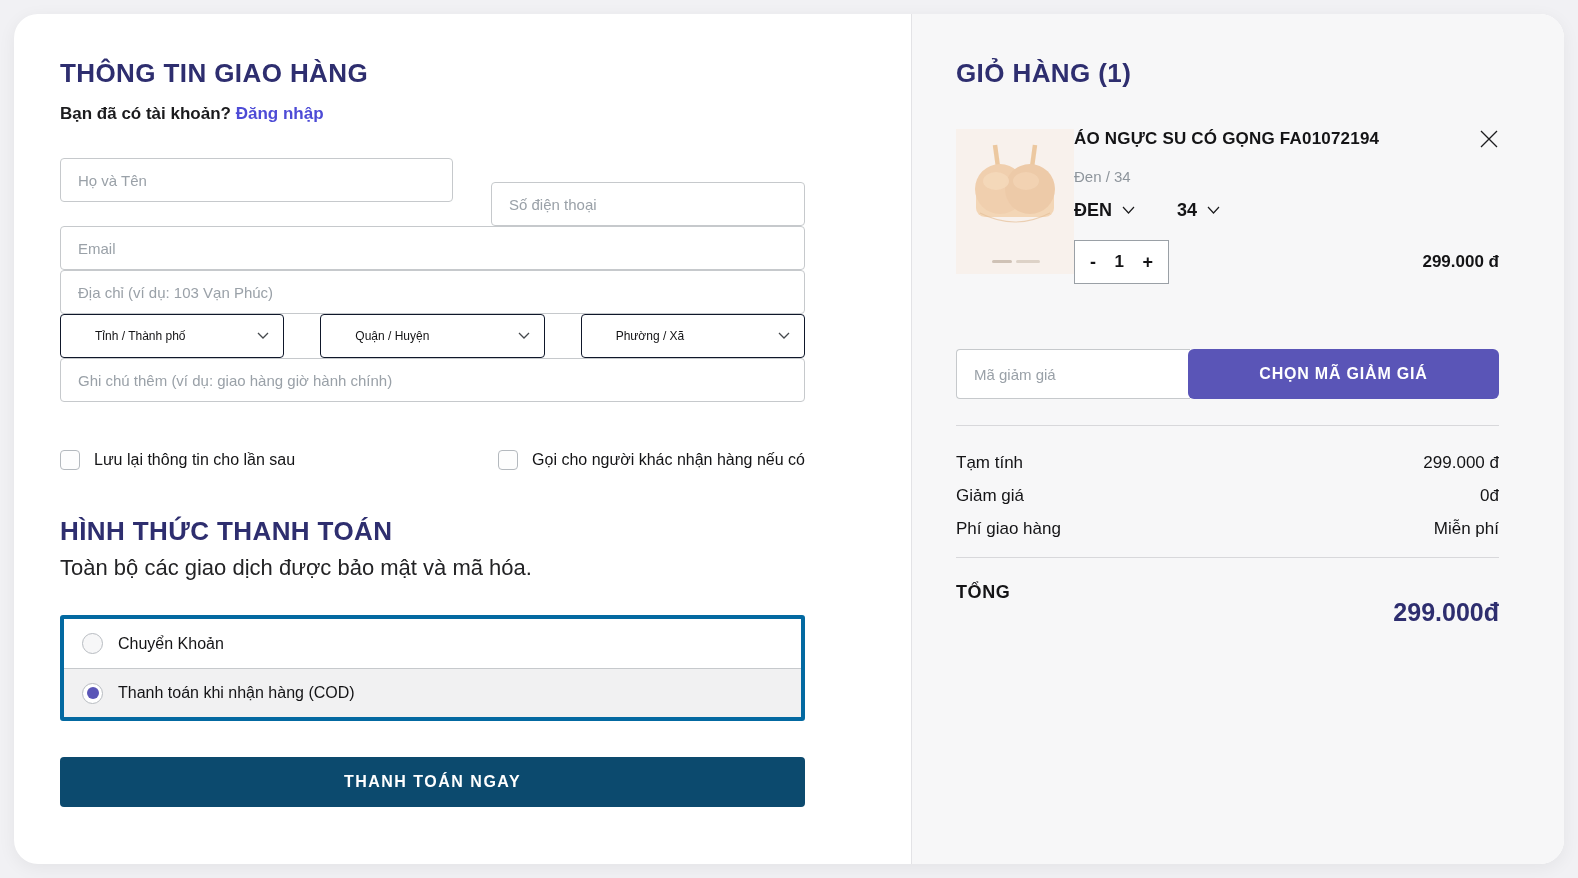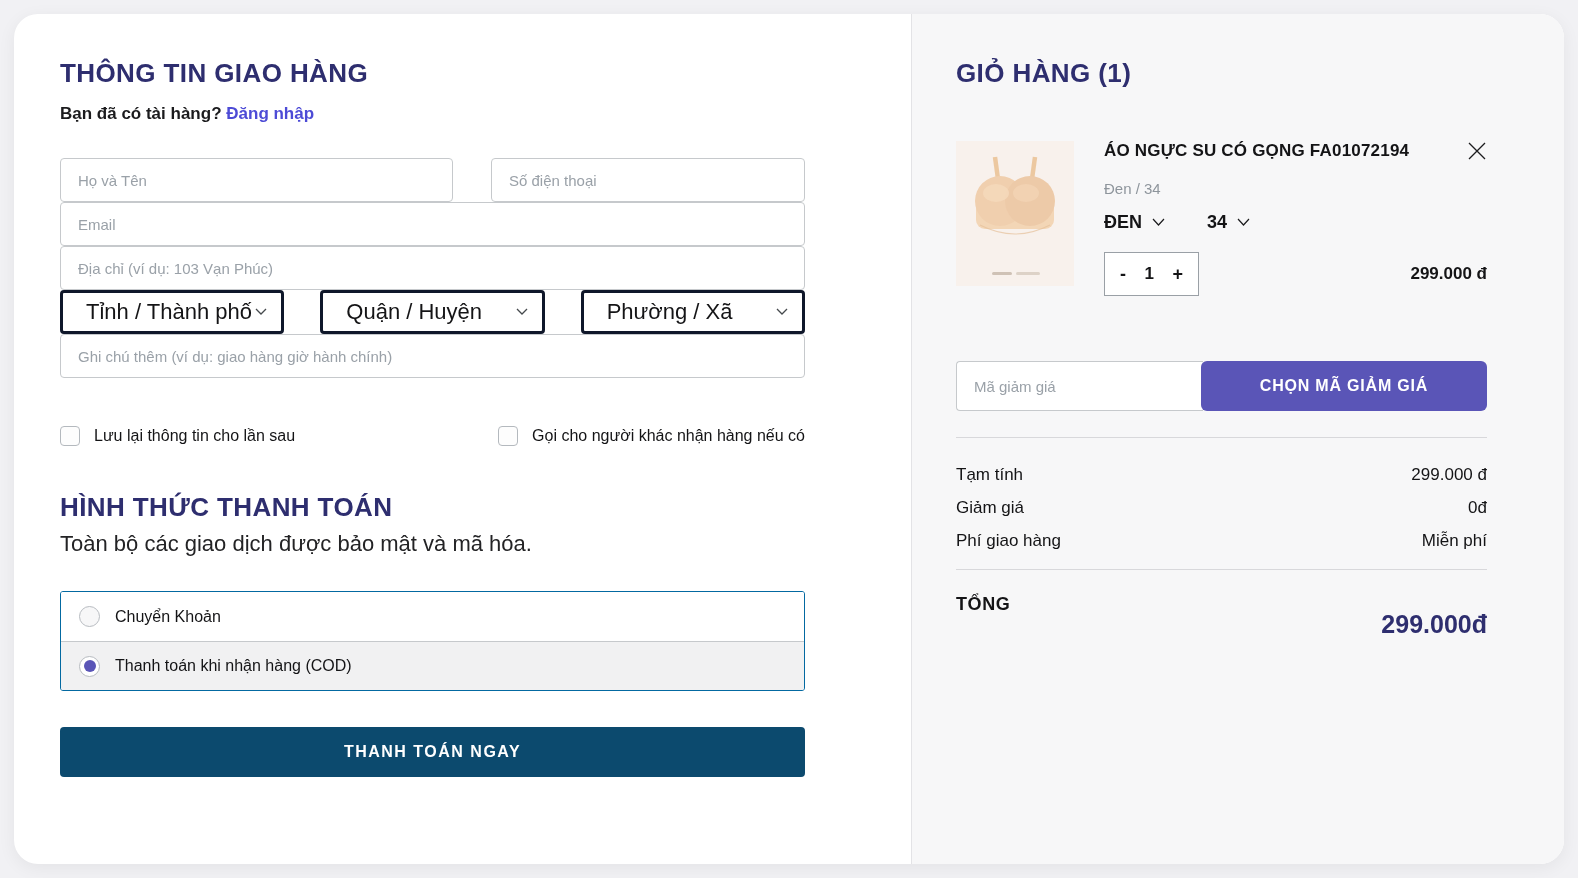--- a/index.html
+++ b/index.html
@@ -29,36 +29,36 @@
   .account-line a { color:#4d4bd6; text-decoration:none; cursor:pointer; }
   .form { margin-top:34px; display:flex; flex-direction:column; }
   .frow { display:flex; gap:38px; }
   .inp {
     height:44px; border:1px solid #c6c9cc; border-radius:4px;
     font-family:inherit; font-size:15px; color:#1b1b1d;
     padding:0 17px; background:#fff; width:100%; outline:none;
   }
   .inp::placeholder { color:#9aa1a8; opacity:1; }
   .inp.name  { width:393px; flex:0 0 393px; }
-  .inp.phone { flex:1; }
+  .inp.phone { flex:1;margin-top:24px; }
   .selects { display:flex; gap:36px; }
   .select {
-    flex:1; height:44px; border:3px solid #0f172a; border-radius:4px;
+    flex:1; height:44px; border:1px solid #0f172a; border-radius:4px;
     display:flex; align-items:center; justify-content:space-between;
-    padding:0 14px 0 23px; font-size:22px; color:#141416; cursor:pointer; background:#fff;
+    padding:0 14px 0 34px; font-size:12px; color:#141416; cursor:pointer; background:#fff;
   }
   .checks { margin-top:48px; display:flex; justify-content:space-between; align-items:center; }
   .check { display:flex; align-items:center; gap:14px; font-size:16px; color:#141416; cursor:pointer; }
   .cbox {
     width:20px; height:20px; border:1.5px solid #b4b9be; border-radius:4px;
     background:#fdfdfd; flex:0 0 20px;
   }
   .pay-sub { margin-top:8px; font-size:22px; color:#232325; }
   .left h2.section-title { margin-top:46px; }
-  .payopts { margin-top:34px; border:1px solid #0369a1; border-radius:3px; overflow:hidden; }
+  .payopts { margin-top:34px; border:4px solid #0369a1; border-radius:3px; overflow:hidden; }
   .payopt {
     height:49px; display:flex; align-items:center; gap:15px;
     padding:0 18px; background:#fff; font-size:16px; color:#141416; cursor:pointer;
   }
   .payopt + .payopt { border-top:1px solid #c6c9cc; }
   .payopt.selected { background:#f1f1f2; }
   .radio {
     width:21px; height:21px; border-radius:50%;
     border:1.5px solid #b8bcc1; background:#f7f7f8; flex:0 0 21px;
     display:flex; align-items:center; justify-content:center;
@@ -70,21 +70,21 @@
   .submit {
     margin-top:36px; width:745px; height:50px; border:none; border-radius:4px;
     background:#0c4a6e; color:#fff; font-family:inherit; font-size:16px;
     font-weight:bold; letter-spacing:1.5px; cursor:pointer;
   }
   
   .right {
     flex:1; background:#f7f7f8; border-left:1px solid #e3e3e6;
     padding:44px 77px 0 44px;
   }
-  .product { margin-top:52px; display:flex; gap:30px; }
+  .product { margin-top:40px; display:flex; }
   .thumb { width:118px; height:145px; flex:0 0 118px; }
   .pinfo { flex:1; min-width:0; }
   .namerow { display:flex; align-items:flex-start; justify-content:space-between; }
   .pname { font-size:17px; font-weight:bold; letter-spacing:.2px; color:#141416; }
   .close-btn { cursor:pointer; margin:-2px -2px 0 12px; flex:0 0 auto; }
   .variant { margin-top:13px; font-size:15px; color:#8e959c; }
   .varsel { margin-top:15px; display:flex; gap:42px; }
   .vs { display:flex; align-items:center; gap:10px; font-size:18px; font-weight:bold; color:#141416; cursor:pointer; }
   .qtyrow { margin-top:19px; display:flex; align-items:center; justify-content:space-between; }
   .qty {
@@ -98,21 +98,21 @@
   .qty .qval { font-size:17px; font-weight:bold; }
   .price { font-size:17px; font-weight:bold; color:#141416; }
   .discount { margin-top:65px; display:flex; }
   .discount input {
     flex:1; height:50px; border:1px solid #c6c9cc; border-right:none;
     border-radius:4px 0 0 4px; background:#fff; font-family:inherit;
     font-size:15px; padding:0 17px; outline:none;
   }
   .discount input::placeholder { color:#9aa1a8; opacity:1; }
   .discount button {
-    width:286px; height:50px; border:none; border-radius:6px;
+    width:311px; height:50px; border:none; border-radius:6px;
     margin-left:-2px; background:#5a55b7; color:#fff; font-family:inherit;
     font-size:16px; font-weight:bold; letter-spacing:.8px; cursor:pointer;
   }
   .rule { border:none; border-top:1px solid #d8d8db; margin-top:26px; }
   .summary { margin-top:20px; }
   .srow { display:flex; justify-content:space-between; font-size:17px; color:#141416; line-height:33px; }
   .summary + .rule { margin-top:12px; }
   .totalrow { margin-top:24px; display:flex; justify-content:space-between; align-items:flex-start; }
   .total-label { font-size:18px; font-weight:bold; letter-spacing:.6px; color:#141416; }
   .total-value { font-size:25px; font-weight:bold; color:#2e2e6f;margin-top:16px; }
@@ -120,21 +120,21 @@
 </head>
 <body>
 
 <div class="card">
 
   <div class="left">
     <div class="left-inner">
       <h1 class="section-title">THÔNG TIN GIAO HÀNG</h1>
 
       <p class="account-line">
-        <span>Bạn đã có tài hàng?</span>
+        <span>Bạn đã có tài khoản?</span>
         <a>Đăng nhập</a>
       </p>
 
       <div class="form">
         <div class="frow">
           <input class="inp name" placeholder="Họ và Tên" style="">
           <input class="inp phone" placeholder="Số điện thoại" style="">
         </div>
         <input class="inp" placeholder="Email" style="">
         <input class="inp" placeholder="Địa chỉ (ví dụ: 103 Vạn Phúc)" style="">

